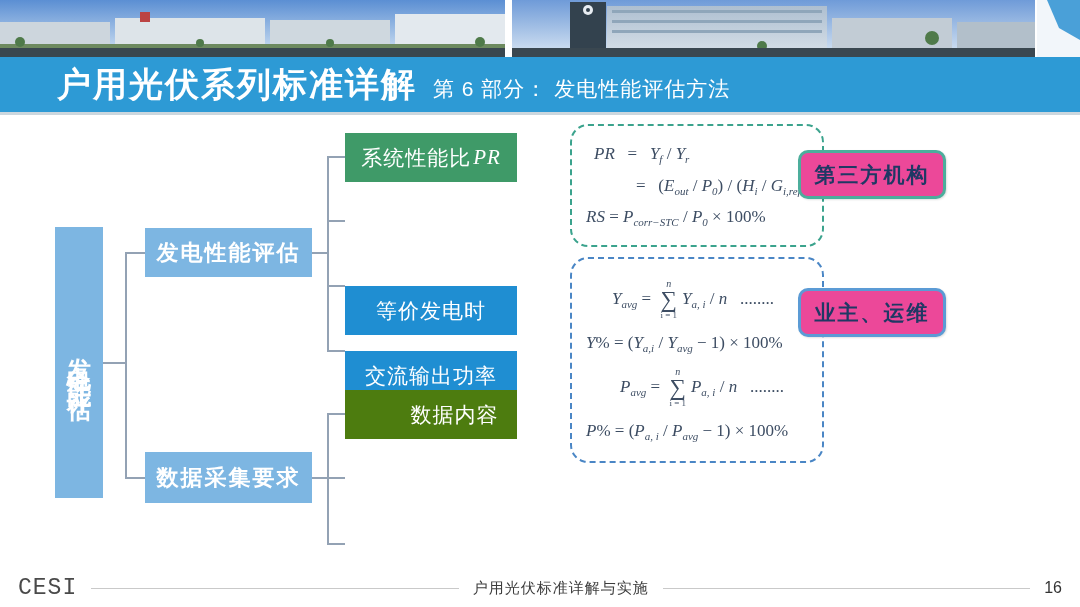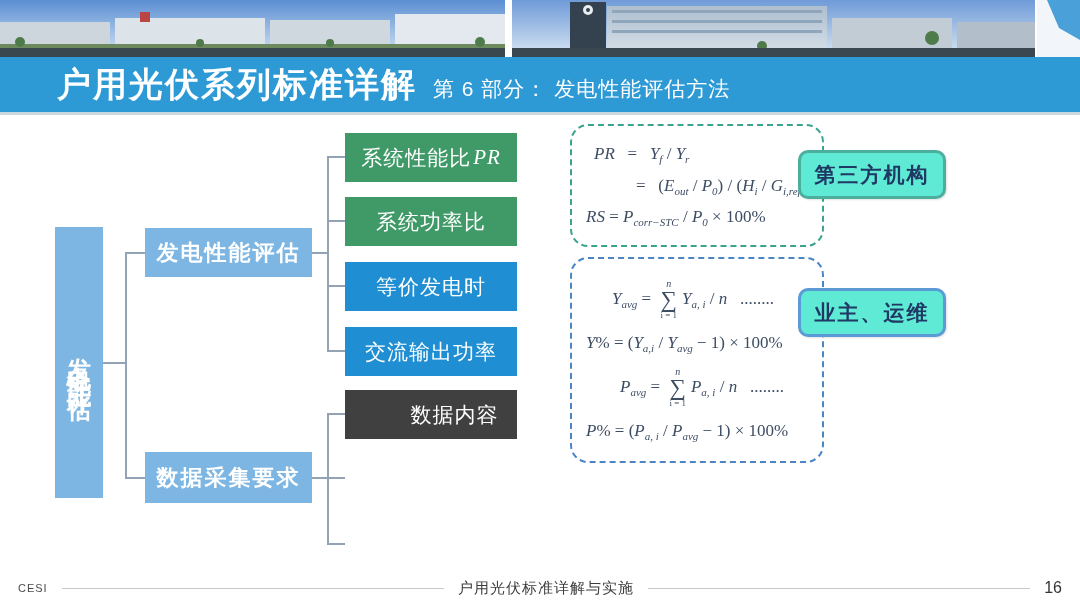--- a/index.html
+++ b/index.html
@@ -20,49 +20,49 @@
   
   .node{position:absolute;display:flex;align-items:center;justify-content:center;
         color:#ffffff;text-align:center;box-sizing:border-box;}
   .node-root{left:55px;top:227px;width:48px;height:271px;background:#7db6e2;
              writing-mode:vertical-rl;font-size:24px;font-weight:bold;letter-spacing:8px;}
   .node-mid{left:145px;width:167px;background:#7db6e2;font-size:22px;font-weight:bold;letter-spacing:2px;}
   .node-mid1{top:228px;height:49px;}
   .node-mid2{top:452px;height:51px;}
   .leaf{left:345px;width:172px;height:49px;font-size:21px;font-weight:normal;letter-spacing:1px;}
   .leaf-green{background:#3f9a68;}
-  .leaf-blue{background:#1f8ed2;}
-  .leaf-light{background:#404040;padding-left:47px;}
+  .leaf-blue{background:#1f8ed2;margin-top:24px;}
+  .leaf-light{background:#4d7c0f;padding-left:47px;}
   .leaf-suffix{font-style:italic;font-family:"Liberation Serif",serif;font-size:21px;margin-left:2px;}
   
   .conn{position:absolute;background:#93a2b4;}
   
   .dashed-box{position:absolute;left:570px;width:254px;box-sizing:border-box;border-radius:18px;
               display:flex;flex-direction:column;justify-content:space-evenly;padding:6px 14px;}
   .dashed-green{top:124px;height:123px;border:2px dashed #3ba38d;}
   .dashed-blue{top:257px;height:206px;border:2px dashed #4a86c5;}
   
   .f-line{font-family:"Liberation Serif",serif;font-size:17px;color:#3d4d63;
           display:flex;align-items:center;white-space:pre;}
   .f-var{font-style:italic;}
   .f-sub{font-style:italic;font-size:11px;position:relative;top:5px;letter-spacing:0;}
   .f-txt{white-space:pre;}
   .f-sum{display:inline-flex;flex-direction:column;align-items:center;line-height:1;margin:0 5px;}
   .f-sum-top{font-style:italic;font-size:10px;}
   .f-sum-mid{font-size:23px;line-height:0.95;}
   .f-sum-bot{font-size:9px;}
   
-  .callout{position:absolute;left:798px;width:142px;height:43px;background:#5eead4;border-radius:10px;
+  .callout{position:absolute;left:798px;width:142px;height:43px;background:#ec4899;border-radius:10px;
            display:flex;align-items:center;justify-content:center;
            font-size:21px;font-weight:bold;color:#1f3864;letter-spacing:2px;box-shadow:1px 1px 2px rgba(0,0,0,0.12);}
   .callout-1{top:150px;border:3px solid #4cae9c;}
   .callout-2{top:288px;border:3px solid #5b9bd5;}
   
   .footer{position:absolute;left:0;right:0;bottom:6px;height:26px;display:flex;align-items:center;padding:0 18px;}
-  .footer-logo{font-size:11px;color:#4a4a4a;letter-spacing:1px;font-weight:500;}
+  .footer-logo{font-size:23px;color:#4a4a4a;letter-spacing:1px;font-weight:500;font-family:Liberation Mono, monospace;}
   .footer-line{flex:1;height:1px;background:#c9c9c9;margin:0 14px;}
   .footer-title{font-size:15px;color:#3c3c3c;letter-spacing:1px;}
   .footer-page{font-size:16px;color:#333333;}
 </style>
 </head>
 <body>
 
 <div class="slide">
 
   <div class="photo-strip">
@@ -146,23 +146,20 @@
   <div class="conn" style="left:329px;top:543px;width:16px;height:2px"></div>
 
   <div class="node node-root">发电性能评估</div>
   <div class="node node-mid node-mid1">发电性能评估</div>
   <div class="node node-mid node-mid2">数据采集要求</div>
 
   <div class="node leaf leaf-green" style="top:133px">
     <span>系统性能比</span>
       <span class="leaf-suffix">PR</span>
   </div>
-  <div class="node leaf leaf-green" style="top:197px">
-    <span>系统功率比</span>
-  </div>
   <div class="node leaf leaf-blue" style="top:262px">
     <span>等价发电时</span>
   </div>
   <div class="node leaf leaf-blue" style="top:327px">
     <span>交流输出功率</span>
   </div>
   <div class="node leaf leaf-light" style="top:390px">
     <span>数据内容</span>
   </div>
 

